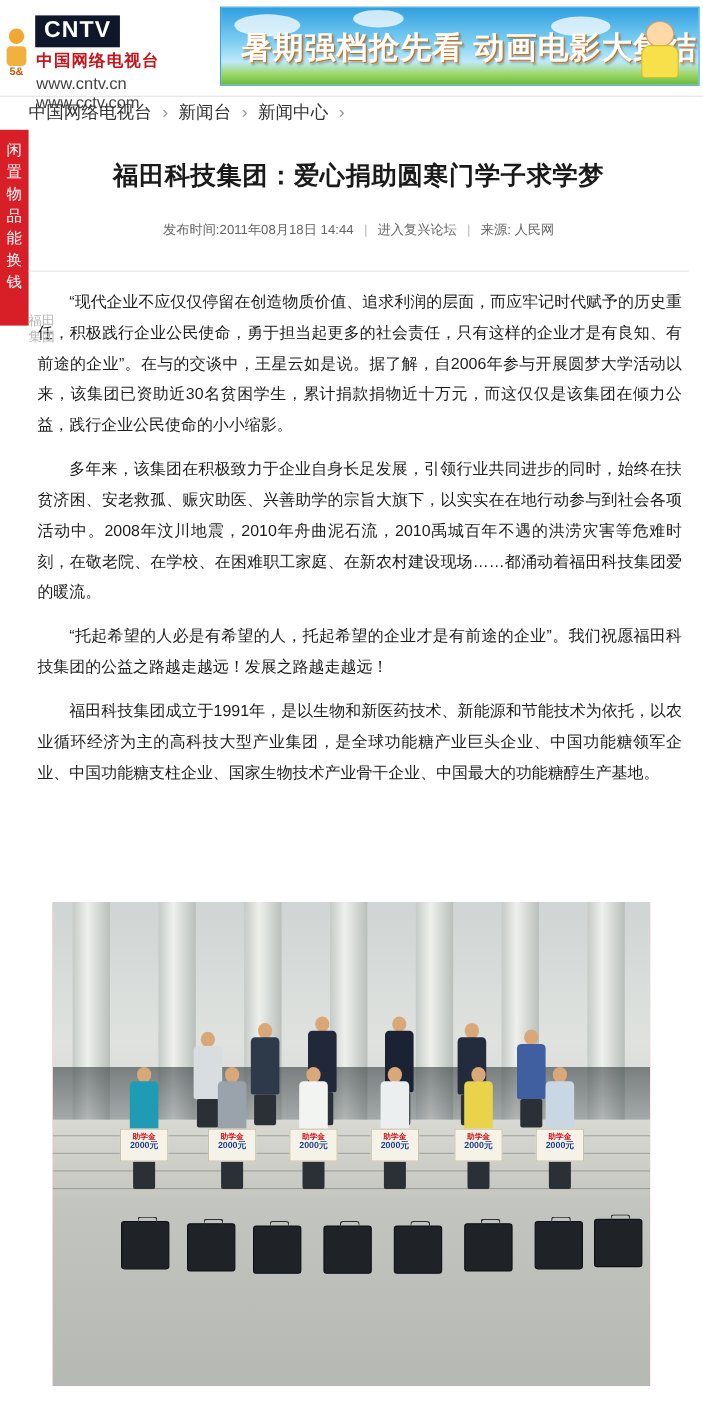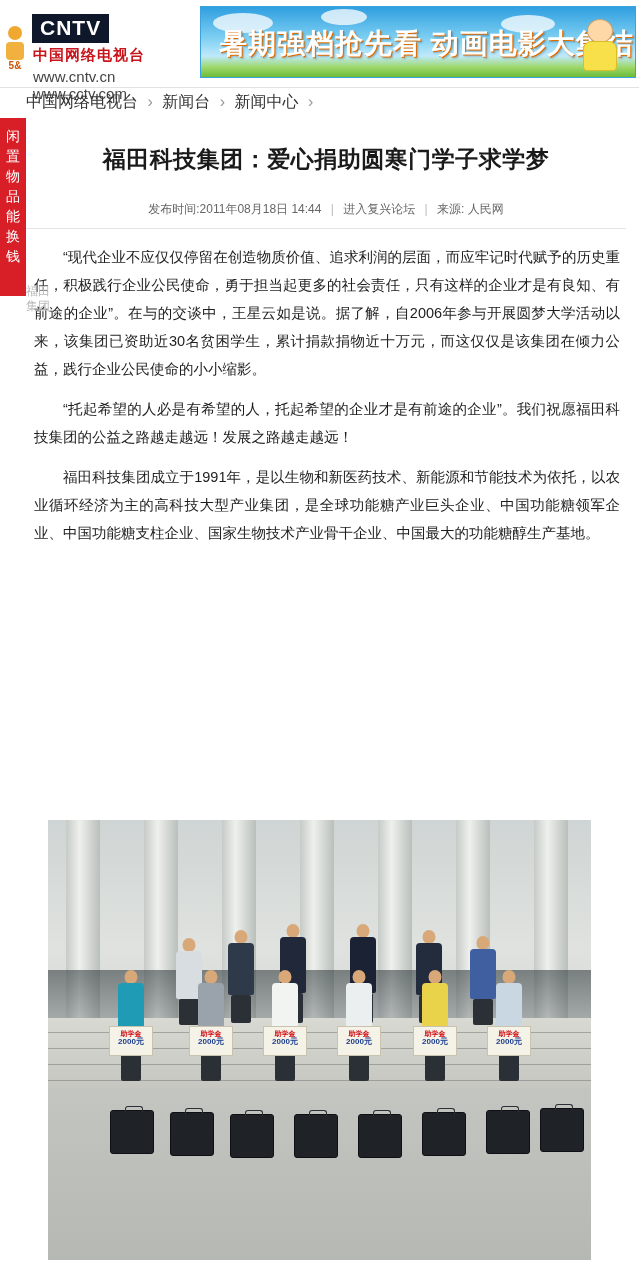--- a/index.html
+++ b/index.html
@@ -200,21 +200,21 @@
     line-height: 36px;
     padding: 8px 30px 0 30px;
     letter-spacing: 0.5px;
   }
   .article-meta {
     text-align: center;
     font-size: 12px;
     color: #666;
     margin-top: 24px;
     border-bottom: 1px solid #e4e4e4;
-    padding-bottom: 10px;
+    padding-bottom: 28px;
   }
   .article-meta .sep { margin: 0 6px; color: #bbb; }
   .article-meta a { color: #666; text-decoration: none; }
 
   .article-body {
     margin-top: 14px;
     padding: 0 6px 0 8px;
     font-size: 14.5px;
     line-height: 28px;
     color: #1d1d1d;
@@ -411,20 +411,21 @@
     <span>发布时间:</span><span>2011年08月18日  14:44</span>
     <span class="sep">|</span>
     <a href="#">进入复兴论坛</a>
     <span class="sep">|</span>
     <span>来源:</span>
     <span>人民网</span>
   </div>
 
   <div class="article-body">
     <p>“现代企业不应仅仅停留在创造物质价值、追求利润的层面，而应牢记时代赋予的历史重任，积极践行企业公民使命，勇于担当起更多的社会责任，只有这样的企业才是有良知、有前途的企业”。在与的交谈中，王星云如是说。据了解，自2006年参与开展圆梦大学活动以来，该集团已资助近30名贫困学生，累计捐款捐物近十万元，而这仅仅是该集团在倾力公益，践行企业公民使命的小小缩影。</p>
+    <p>多年来，该集团在积极致力于企业自身长足发展，引领行业共同进步的同时，始终在扶贫济困、安老救孤、赈灾助医、兴善助学的宗旨大旗下，以实实在在地行动参与到社会各项活动中。2008年汶川地震，2010年舟曲泥石流，2010禹城百年不遇的洪涝灾害等危难时刻，在敬老院、在学校、在困难职工家庭、在新农村建设现场……都涌动着福田科技集团爱的暖流。</p>
     <p>“托起希望的人必是有希望的人，托起希望的企业才是有前途的企业”。我们祝愿福田科技集团的公益之路越走越远！发展之路越走越远！</p>
     <p>福田科技集团成立于1991年，是以生物和新医药技术、新能源和节能技术为依托，以农业循环经济为主的高科技大型产业集团，是全球功能糖产业巨头企业、中国功能糖领军企业、中国功能糖支柱企业、国家生物技术产业骨干企业、中国最大的功能糖醇生产基地。</p>
   </div>
 </div>
 
 <div class="watermark">福田集团</div>
 
 <div class="photo-wrap">
   <div class="ph-sky"></div>
   <div class="ph-building">

